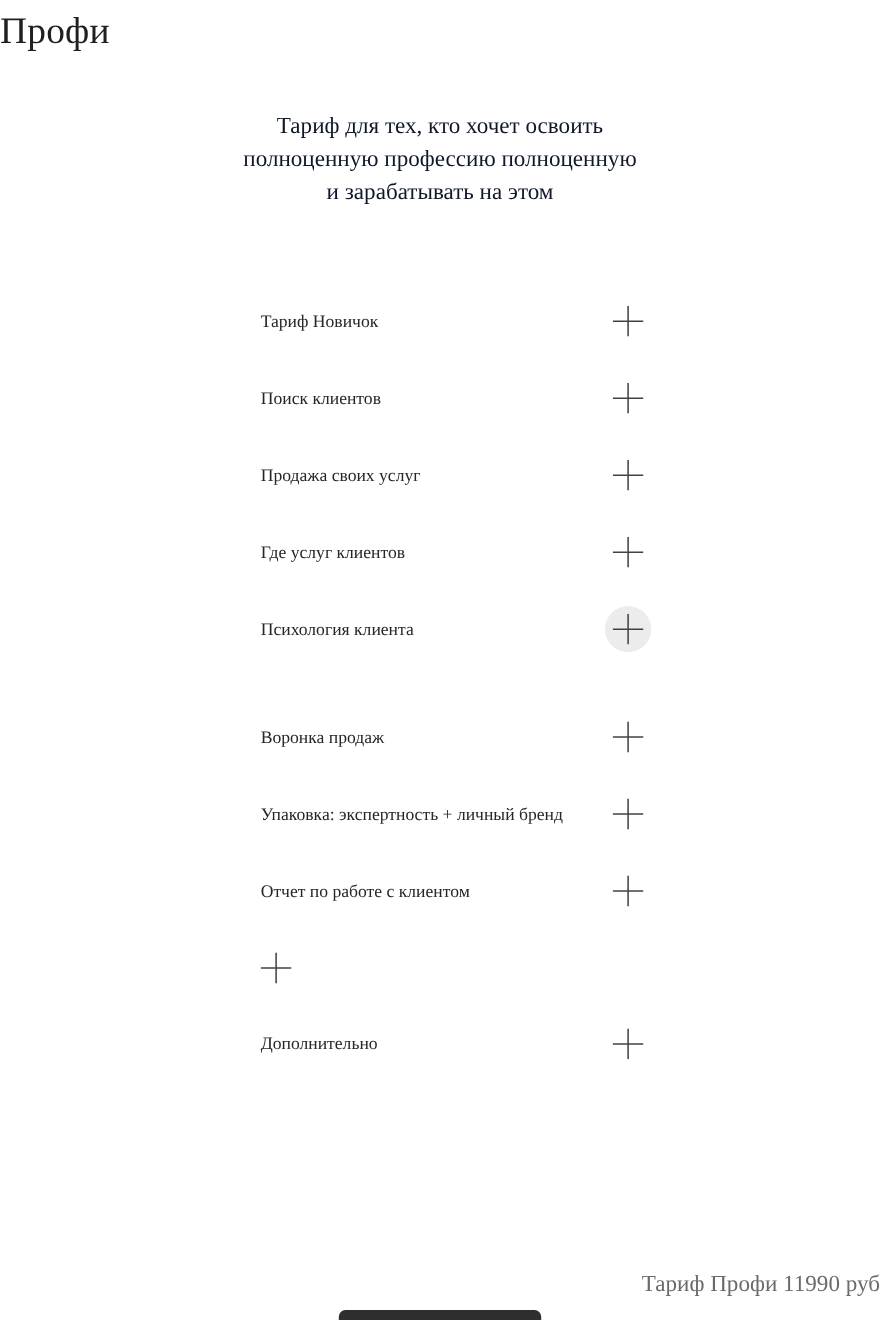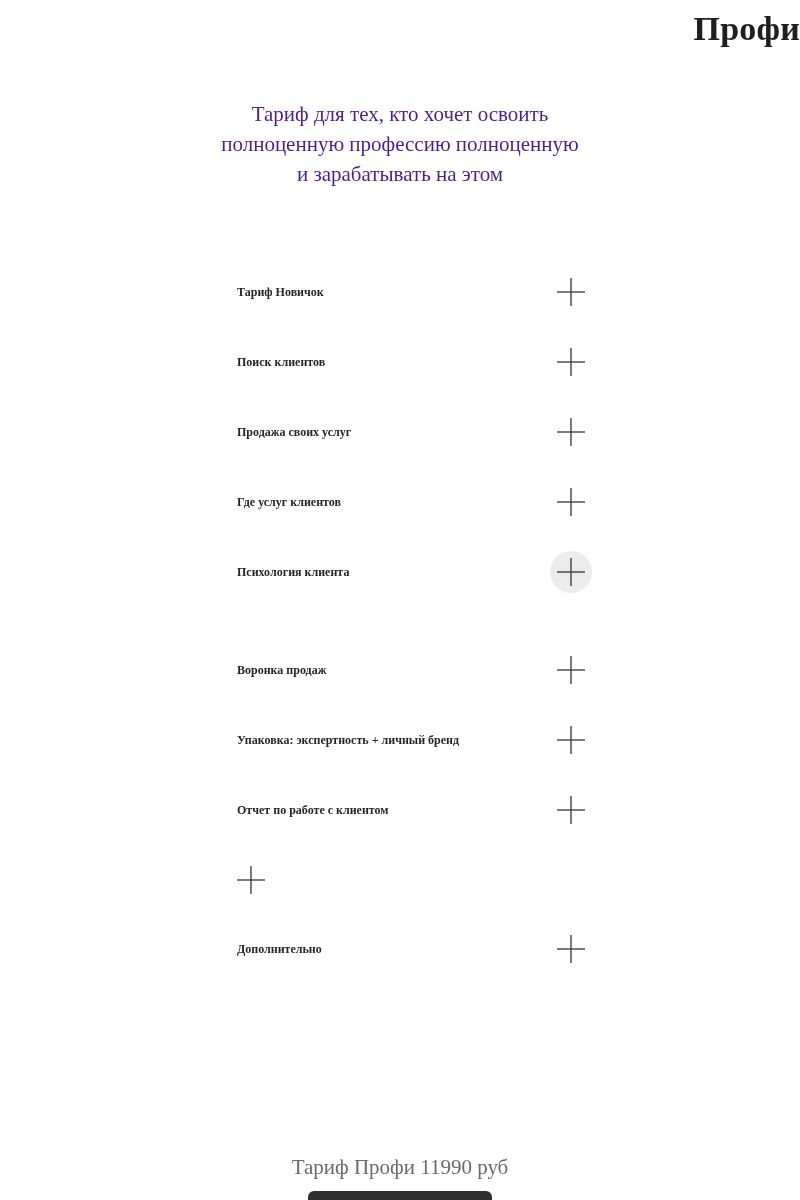--- a/index.html
+++ b/index.html
@@ -13,49 +13,49 @@
   }
   .page {
     position: relative;
     width: 800px;
     height: 1200px;
     background: #ffffff;
   }
   .title {
     margin: 0;
     padding-top: 10px;
-    text-align: right;
+    text-align: left;
     font-size: 34px;
-    font-weight: 700;
+    font-weight: 400;
     color: #1f1f1f;
     letter-spacing: 0.2px;
   }
   .subtitle {
     margin-top: 51px;
     text-align: center;
-    color: #4c1d95;
+    color: #0f172a;
     font-size: 21px;
     line-height: 30px;
   }
   .accordion {
     margin: 89px 0 0 237px;
     width: 348px;
   }
   .acc-row {
     display: flex;
     justify-content: space-between;
     align-items: flex-start;
     margin-bottom: 41px;
   }
   .acc-row.gap-after {
     margin-bottom: 69px;
   }
   .acc-label {
-    font-size: 12px;
-    font-weight: 700;
+    font-size: 16px;
+    font-weight: 400;
     color: #262626;
     line-height: 29px;
     max-width: 300px;
   }
   .plus-wrap {
     position: relative;
     width: 28px;
     height: 28px;
     flex: 0 0 28px;
     margin-top: 0px;
@@ -76,21 +76,21 @@
   .plus-svg {
     position: relative;
     z-index: 1;
     display: block;
   }
   .footer-price {
     position: absolute;
     left: 0;
     right: 0;
     top: 1155px;
-    text-align: center;
+    text-align: right;
     color: #6a6a6a;
     font-size: 21px;
   }
   .buy-button {
     position: absolute;
     left: 50%;
     bottom: 0;
     transform: translateX(-50%);
     width: 184px;
     height: 9px;

